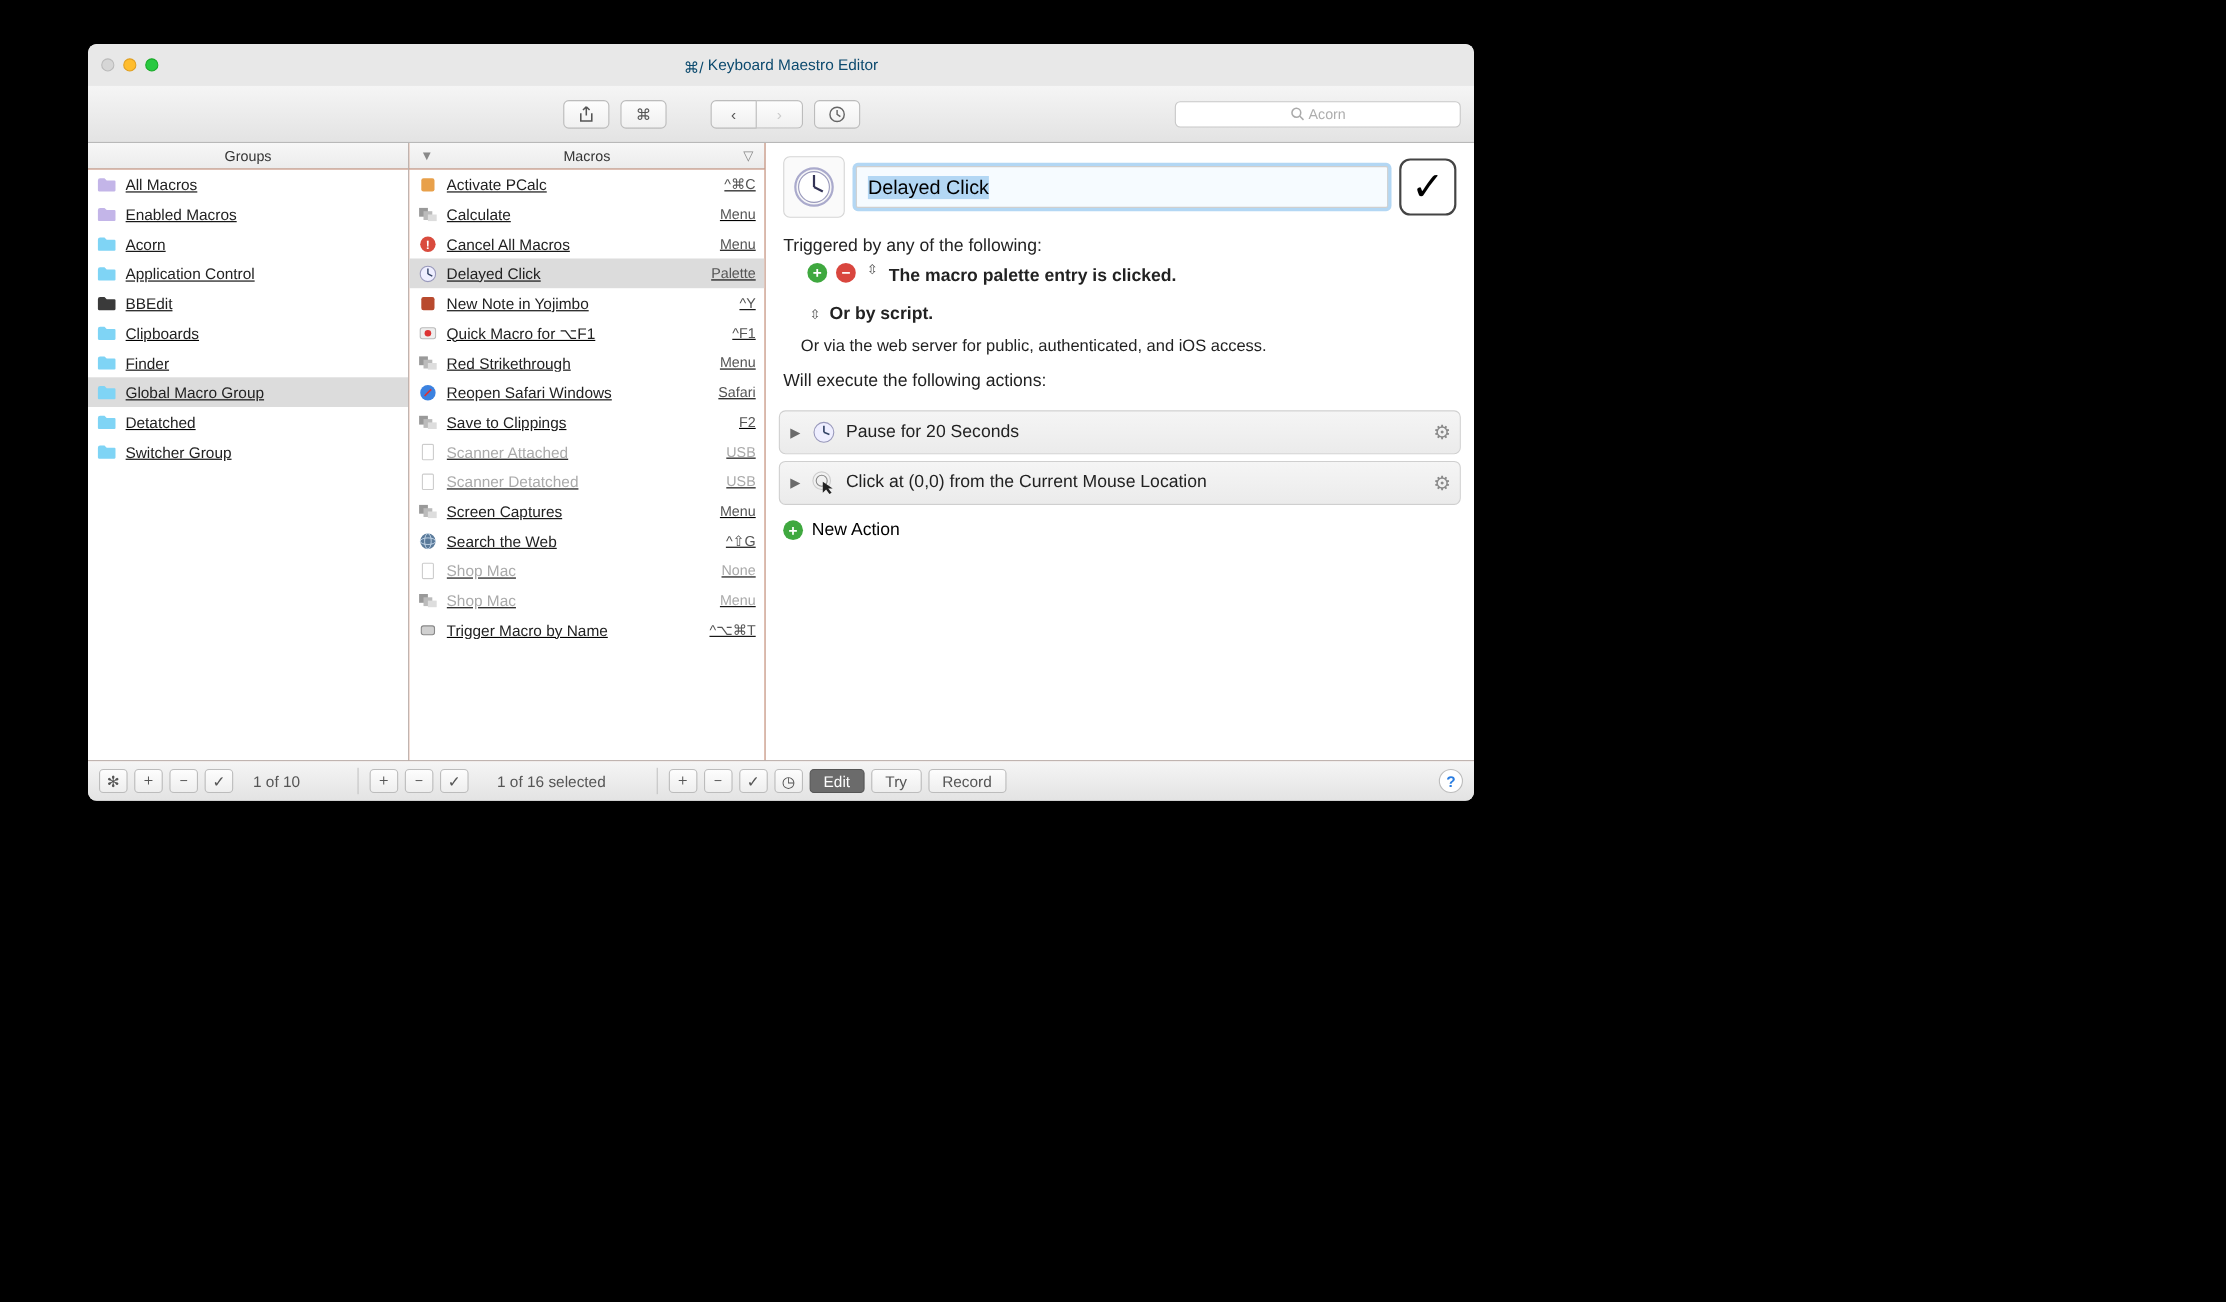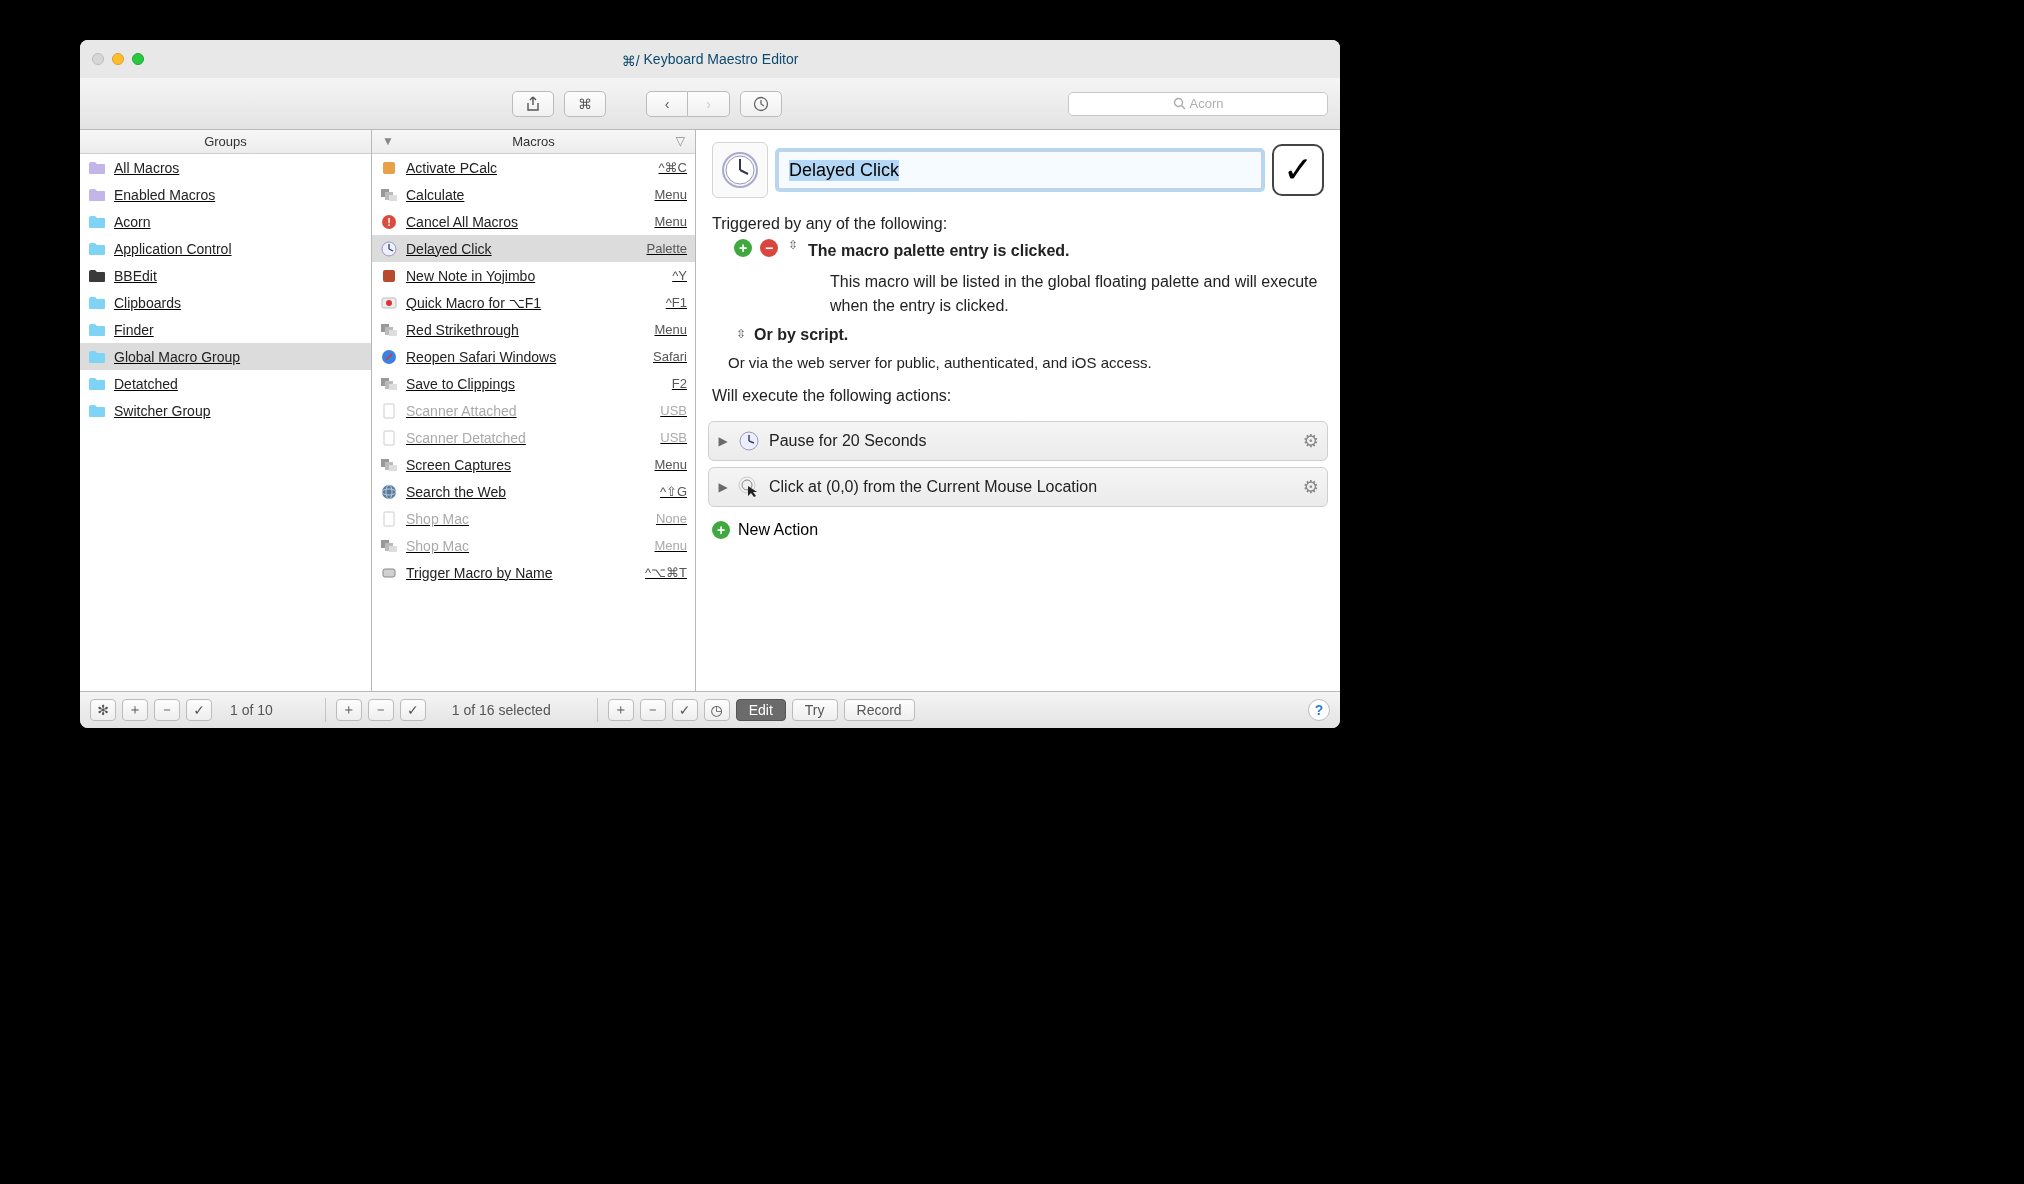--- a/index.html
+++ b/index.html
@@ -560,21 +560,20 @@
         </div>
 
         <div class="detail-text detail-section">Triggered by any of the following:</div>
 
         <div class="trigger-row">
           <span class="plus-circle">+</span>
           <span class="minus-circle">−</span>
           <span class="updown">⇳</span>
           <span class="detail-text" style="font-weight:600">The macro palette entry is clicked.</span>
         </div>
-        <div class="trigger-desc detail-text">This macro will be listed in the global floating palette and will execute when the entry is clicked.</div>
 
         <div class="or-row">
           <span class="updown">⇳</span>
           <span class="detail-text" style="font-weight:600">Or by script.</span>
         </div>
         <div class="via-row detail-text">Or via the web server for public, authenticated, and iOS access.</div>
 
         <div class="detail-text" style="margin-top:10px">Will execute the following actions:</div>
       </div>
 

